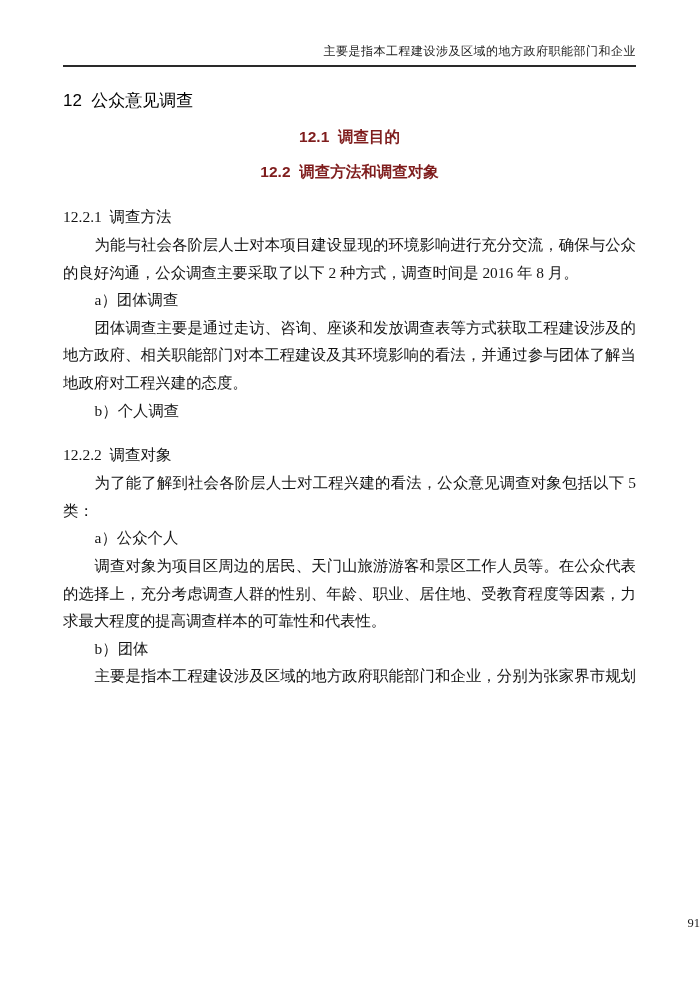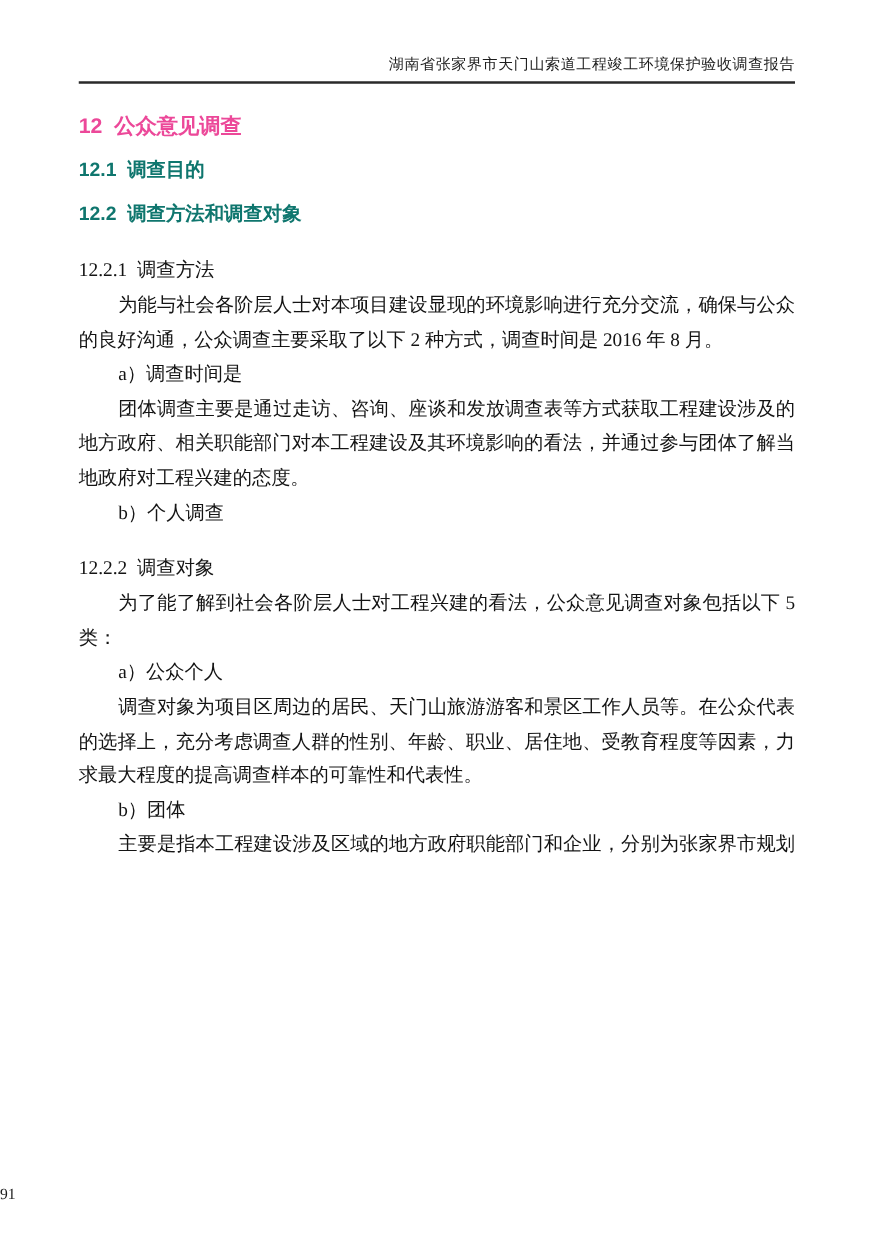--- a/index.html
+++ b/index.html
@@ -18,35 +18,36 @@
     text-align: right;
     font-size: 12px;
     line-height: 15px;
     letter-spacing: 0.5px;
     padding-bottom: 6px;
     border-bottom: 2px solid #2a2a2a;
     color: #1c1c1c;
   }
   .h1 {
     font-family: "Liberation Sans", "DejaVu Sans", sans-serif;
-    font-weight: bold;
+    font-weight: normal;
     font-size: 17px;
     line-height: 30px;
     margin-top: 19px;
     white-space: pre-wrap;
-    color: #ec4899;
+    color: #000000;
   }
   .h2 {
     font-family: "Liberation Sans", "DejaVu Sans", sans-serif;
     font-weight: bold;
     font-size: 15.5px;
     line-height: 29px;
     margin-top: 6px;
     white-space: pre-wrap;
-    color: #0f766e;
+    color: #7f1d1d;
+    text-align: center;
   }
   .h3 {
     font-size: 15.5px;
     line-height: 29px;
     margin-top: 16px;
     white-space: pre-wrap;
     color: #141414;
   }
   .para {
     font-size: 15.4px;
@@ -60,45 +61,44 @@
     font-size: 15.4px;
     line-height: 27.6px;
     text-indent: 2.05em;
     margin: 0;
   }
   .page-footer {
     position: absolute;
     left: 0;
     right: 0;
     top: 916px;
-    text-align: left;
+    text-align: right;
     font-size: 12.5px;
     color: #1c1c1c;
-    margin-top: 32px;
   }
 </style>
 </head>
 <body>
 
 <div class="page">
 
-  <div class="running-header">湖南省张家界市天门山索道工程竣工环境保护验收调查报告</div>
+  <div class="running-header">主要是指本工程建设涉及区域的地方政府职能部门和企业</div>
 
   <div class="h1">12  公众意见调查</div>
 
   <div class="h2">12.1  调查目的</div>
 
 
   <div class="h2">12.2  调查方法和调查对象</div>
 
   <div class="h3">12.2.1  调查方法</div>
 
   <p class="para">为能与社会各阶层人士对本项目建设显现的环境影响进行充分交流，确保与公众的良好沟通，公众调查主要采取了以下 2 种方式，调查时间是 2016 年 8 月。</p>
 
-  <p class="sub-item">a）调查时间是</p>
+  <p class="sub-item">a）团体调查</p>
 
   <p class="para">团体调查主要是通过走访、咨询、座谈和发放调查表等方式获取工程建设涉及的地方政府、相关职能部门对本工程建设及其环境影响的看法，并通过参与团体了解当地政府对工程兴建的态度。</p>
 
   <p class="sub-item">b）个人调查</p>
 
 
   <div class="h3">12.2.2  调查对象</div>
 
   <p class="para">为了能了解到社会各阶层人士对工程兴建的看法，公众意见调查对象包括以下 5 类：</p>
 

